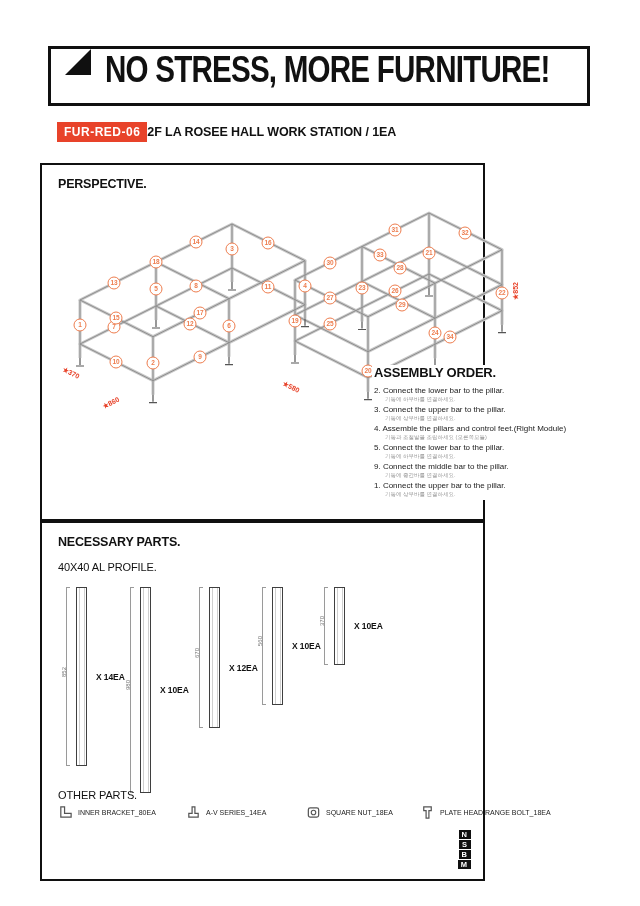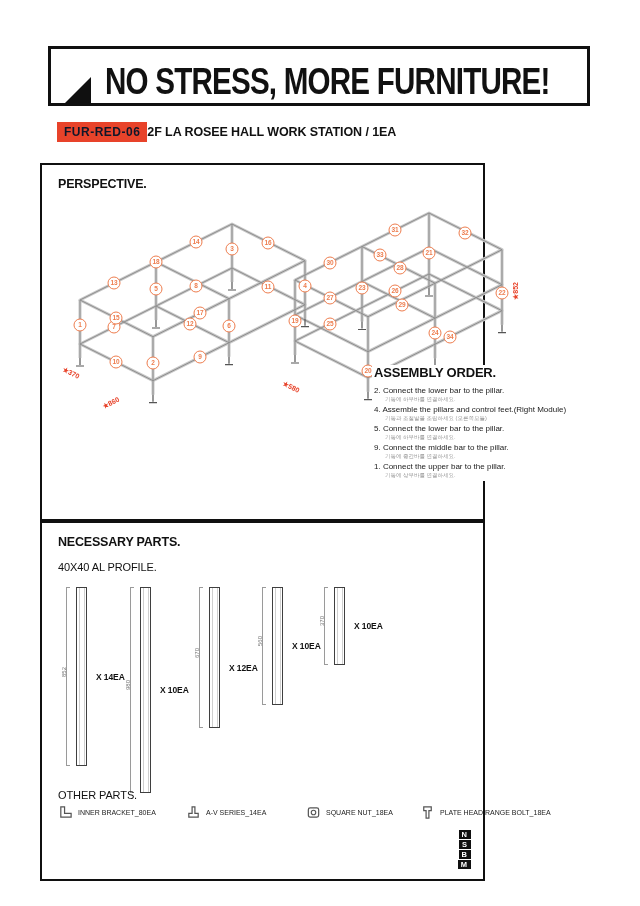--- a/index.html
+++ b/index.html
@@ -1,25 +1,25 @@
 <!DOCTYPE html>
 <html style="--accent: #e8432a; --callout: #ee7d4e;"><head>
 <meta charset="utf-8">
 <style>
   *{margin:0;padding:0;box-sizing:border-box}
   html,body{width:640px;height:906px;background:#ffffff;font-family:"Liberation Sans",sans-serif;color:#111;position:relative;overflow:hidden}
 
   
-  .title-box{position:absolute;left:48px;top:46px;width:542px;height:60px;border:3px solid #101010;display:flex;align-items:flex-end;padding:0 14px;background:#fff}
+  .title-box{position:absolute;left:48px;top:46px;width:542px;height:60px;border:3px solid #101010;display:flex;align-items:flex-start;padding:0 14px;background:#fff}
   .tri{width:26px;height:26px;background:#101010;clip-path:polygon(100% 0,100% 100%,0 100%);margin-right:14px;flex:none}
   .title-box h1{font-size:37px;font-weight:bold;letter-spacing:-1px;transform:scaleX(0.8);transform-origin:left center;white-space:nowrap}
 
   
   .subheader{position:absolute;left:57px;top:122px;display:flex;align-items:center}
-  .tag{background:var(--accent,#e8432a);color:#0f172a;font-weight:bold;font-size:12px;padding:3px 7px;letter-spacing:.5px}
+  .tag{background:var(--accent,#e8432a);color:#ffffff;font-weight:bold;font-size:12px;padding:3px 7px;letter-spacing:.5px}
   .subtitle{margin-left:0;font-weight:bold;font-size:12.5px;letter-spacing:-.1px}
 
   
   .box{position:absolute;left:40px;width:445px;border:2px solid #101010;background:#fff}
   .box h2{position:absolute;left:16px;top:12px;font-size:12.5px;letter-spacing:-.2px}
   #perspective-box{top:163px;height:358px}
   #parts-box{top:521px;height:360px}
 
   
   #iso{position:absolute;left:8px;top:28px}
@@ -176,20 +176,24 @@
   </svg>
 
   <div class="assembly">
     <h3>ASSEMBLY ORDER.</h3>
     <ol id="steps">
         <li class="step">
           <div class="en">2. Connect the lower bar to the pillar.</div>
           <div class="ko">기둥에 하부바를 연결하세요.</div>
         </li>
         <li class="step">
+          <div class="en">3. Connect the upper bar to the pillar.</div>
+          <div class="ko">기둥에 상부바를 연결하세요.</div>
+        </li>
+        <li class="step">
           <div class="en">4. Assemble the pillars and control feet.(Right Module)</div>
           <div class="ko">기둥과 조절발을 조립하세요 (오른쪽모듈)</div>
         </li>
         <li class="step">
           <div class="en">5. Connect the lower bar to the pillar.</div>
           <div class="ko">기둥에 하부바를 연결하세요.</div>
         </li>
         <li class="step">
           <div class="en">9. Connect the middle bar to the pillar.</div>
           <div class="ko">기둥에 중간바를 연결하세요.</div>

